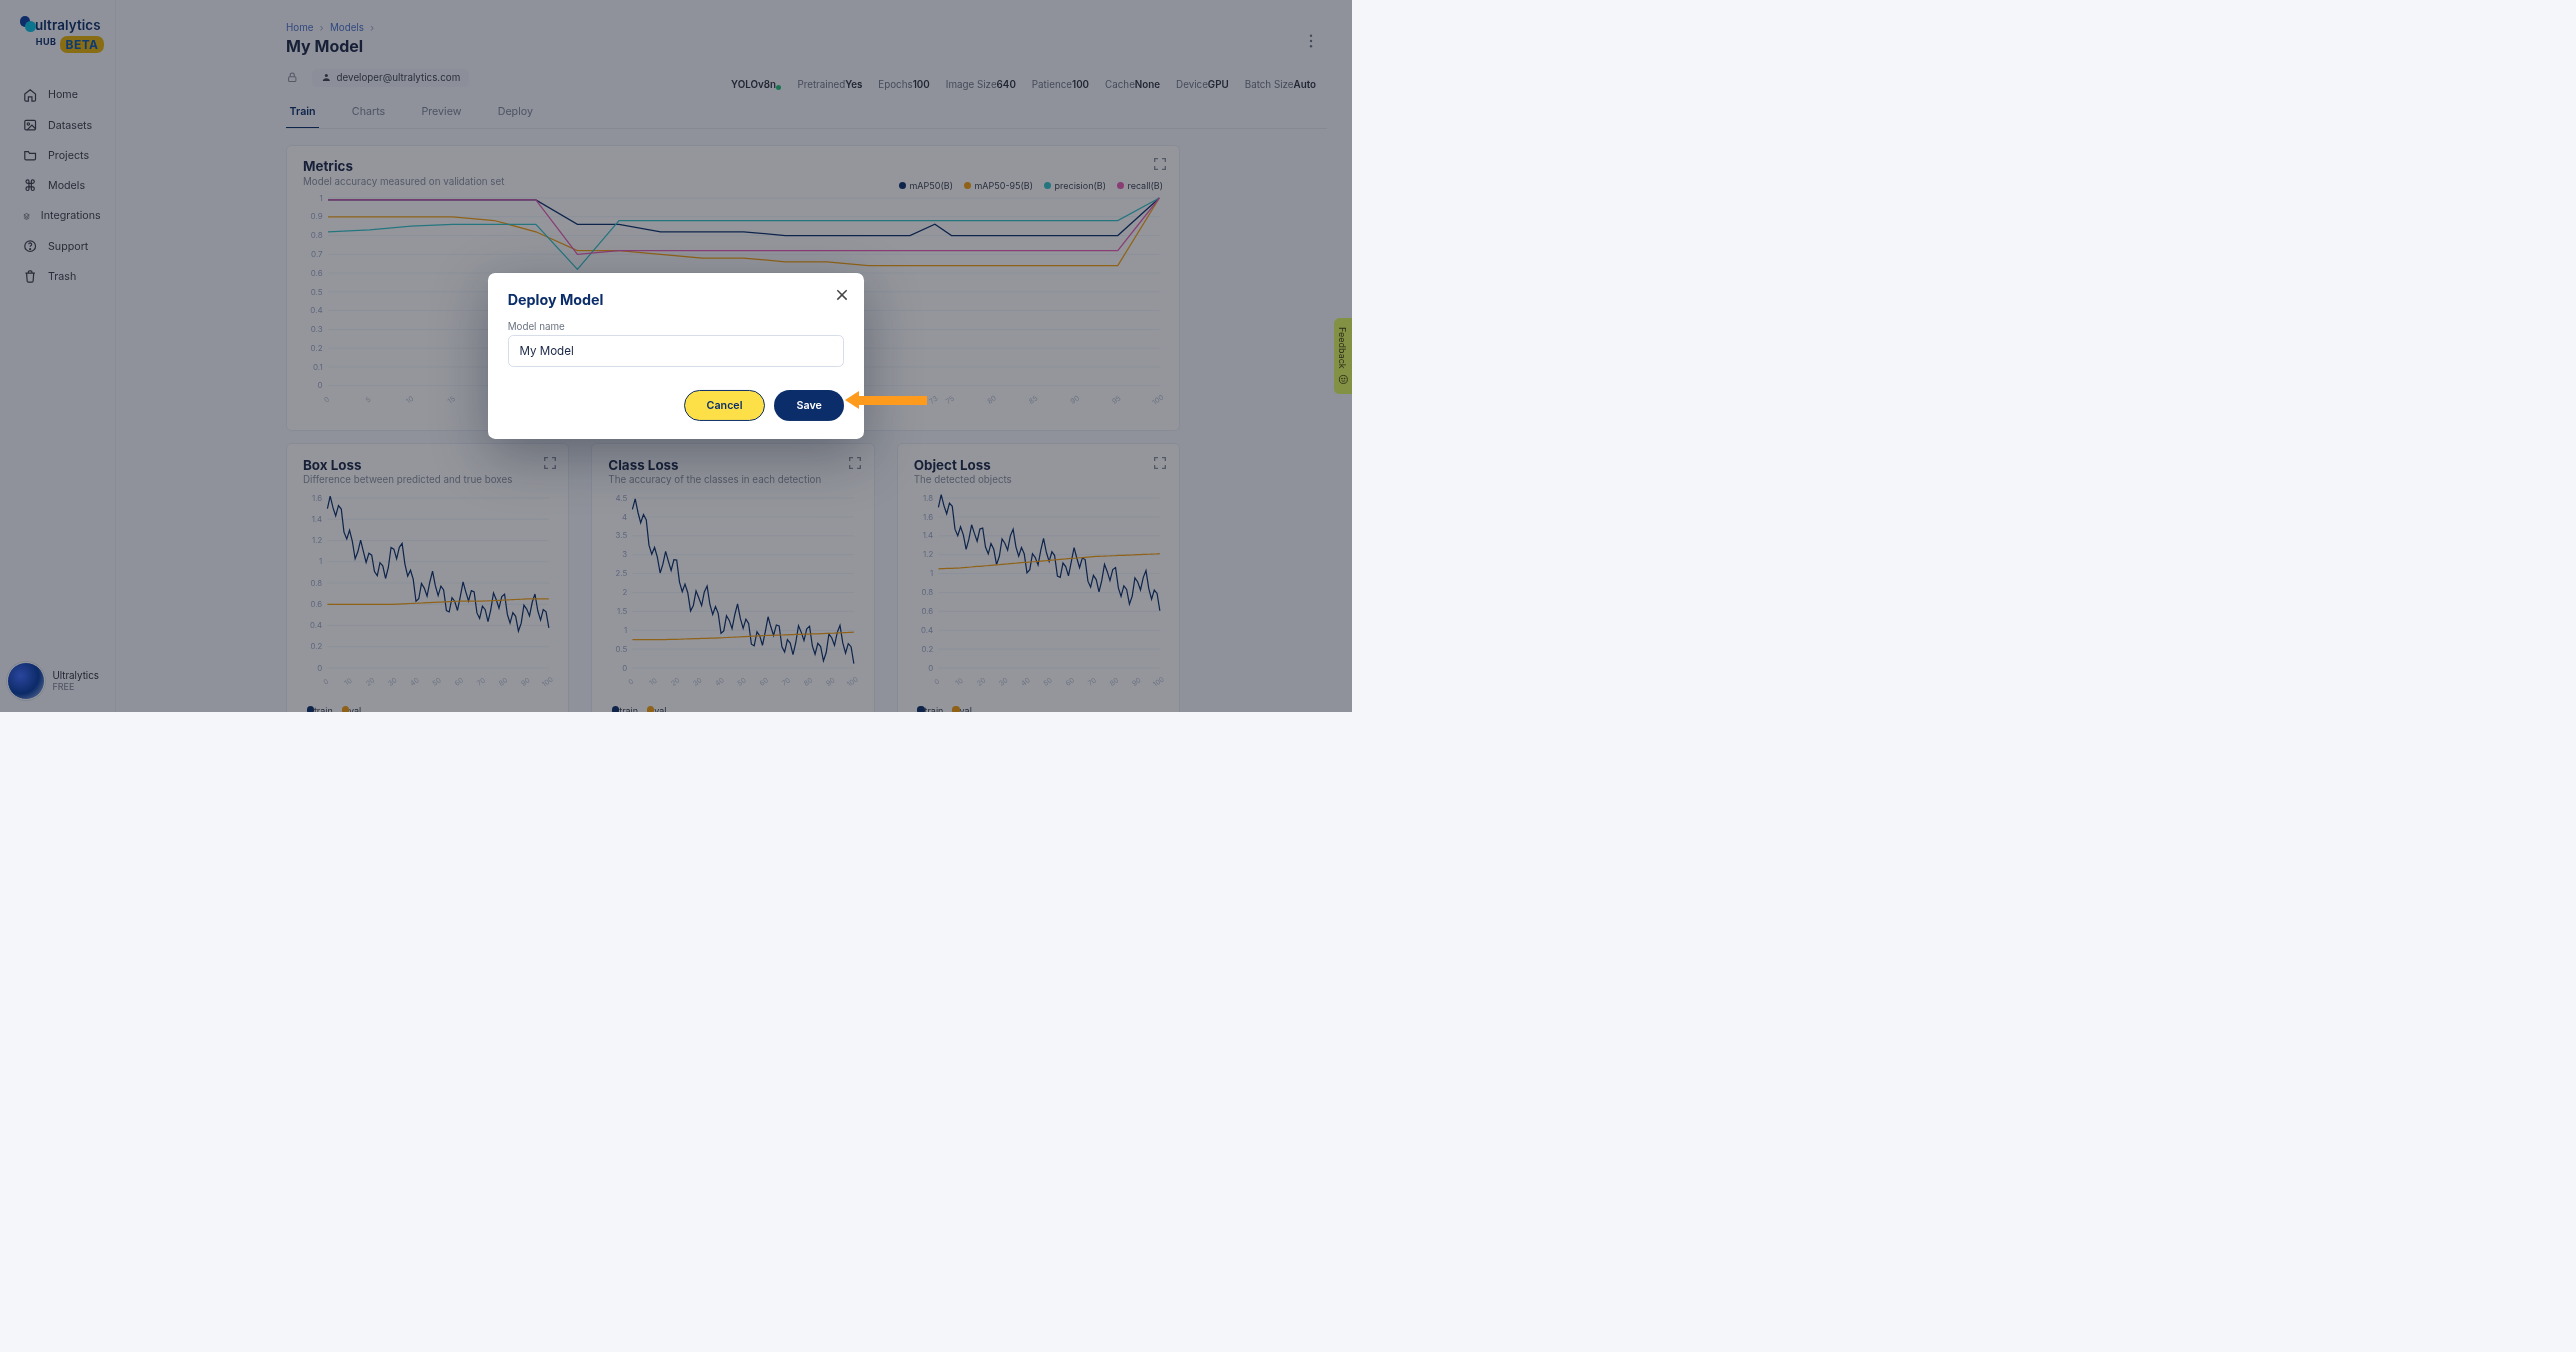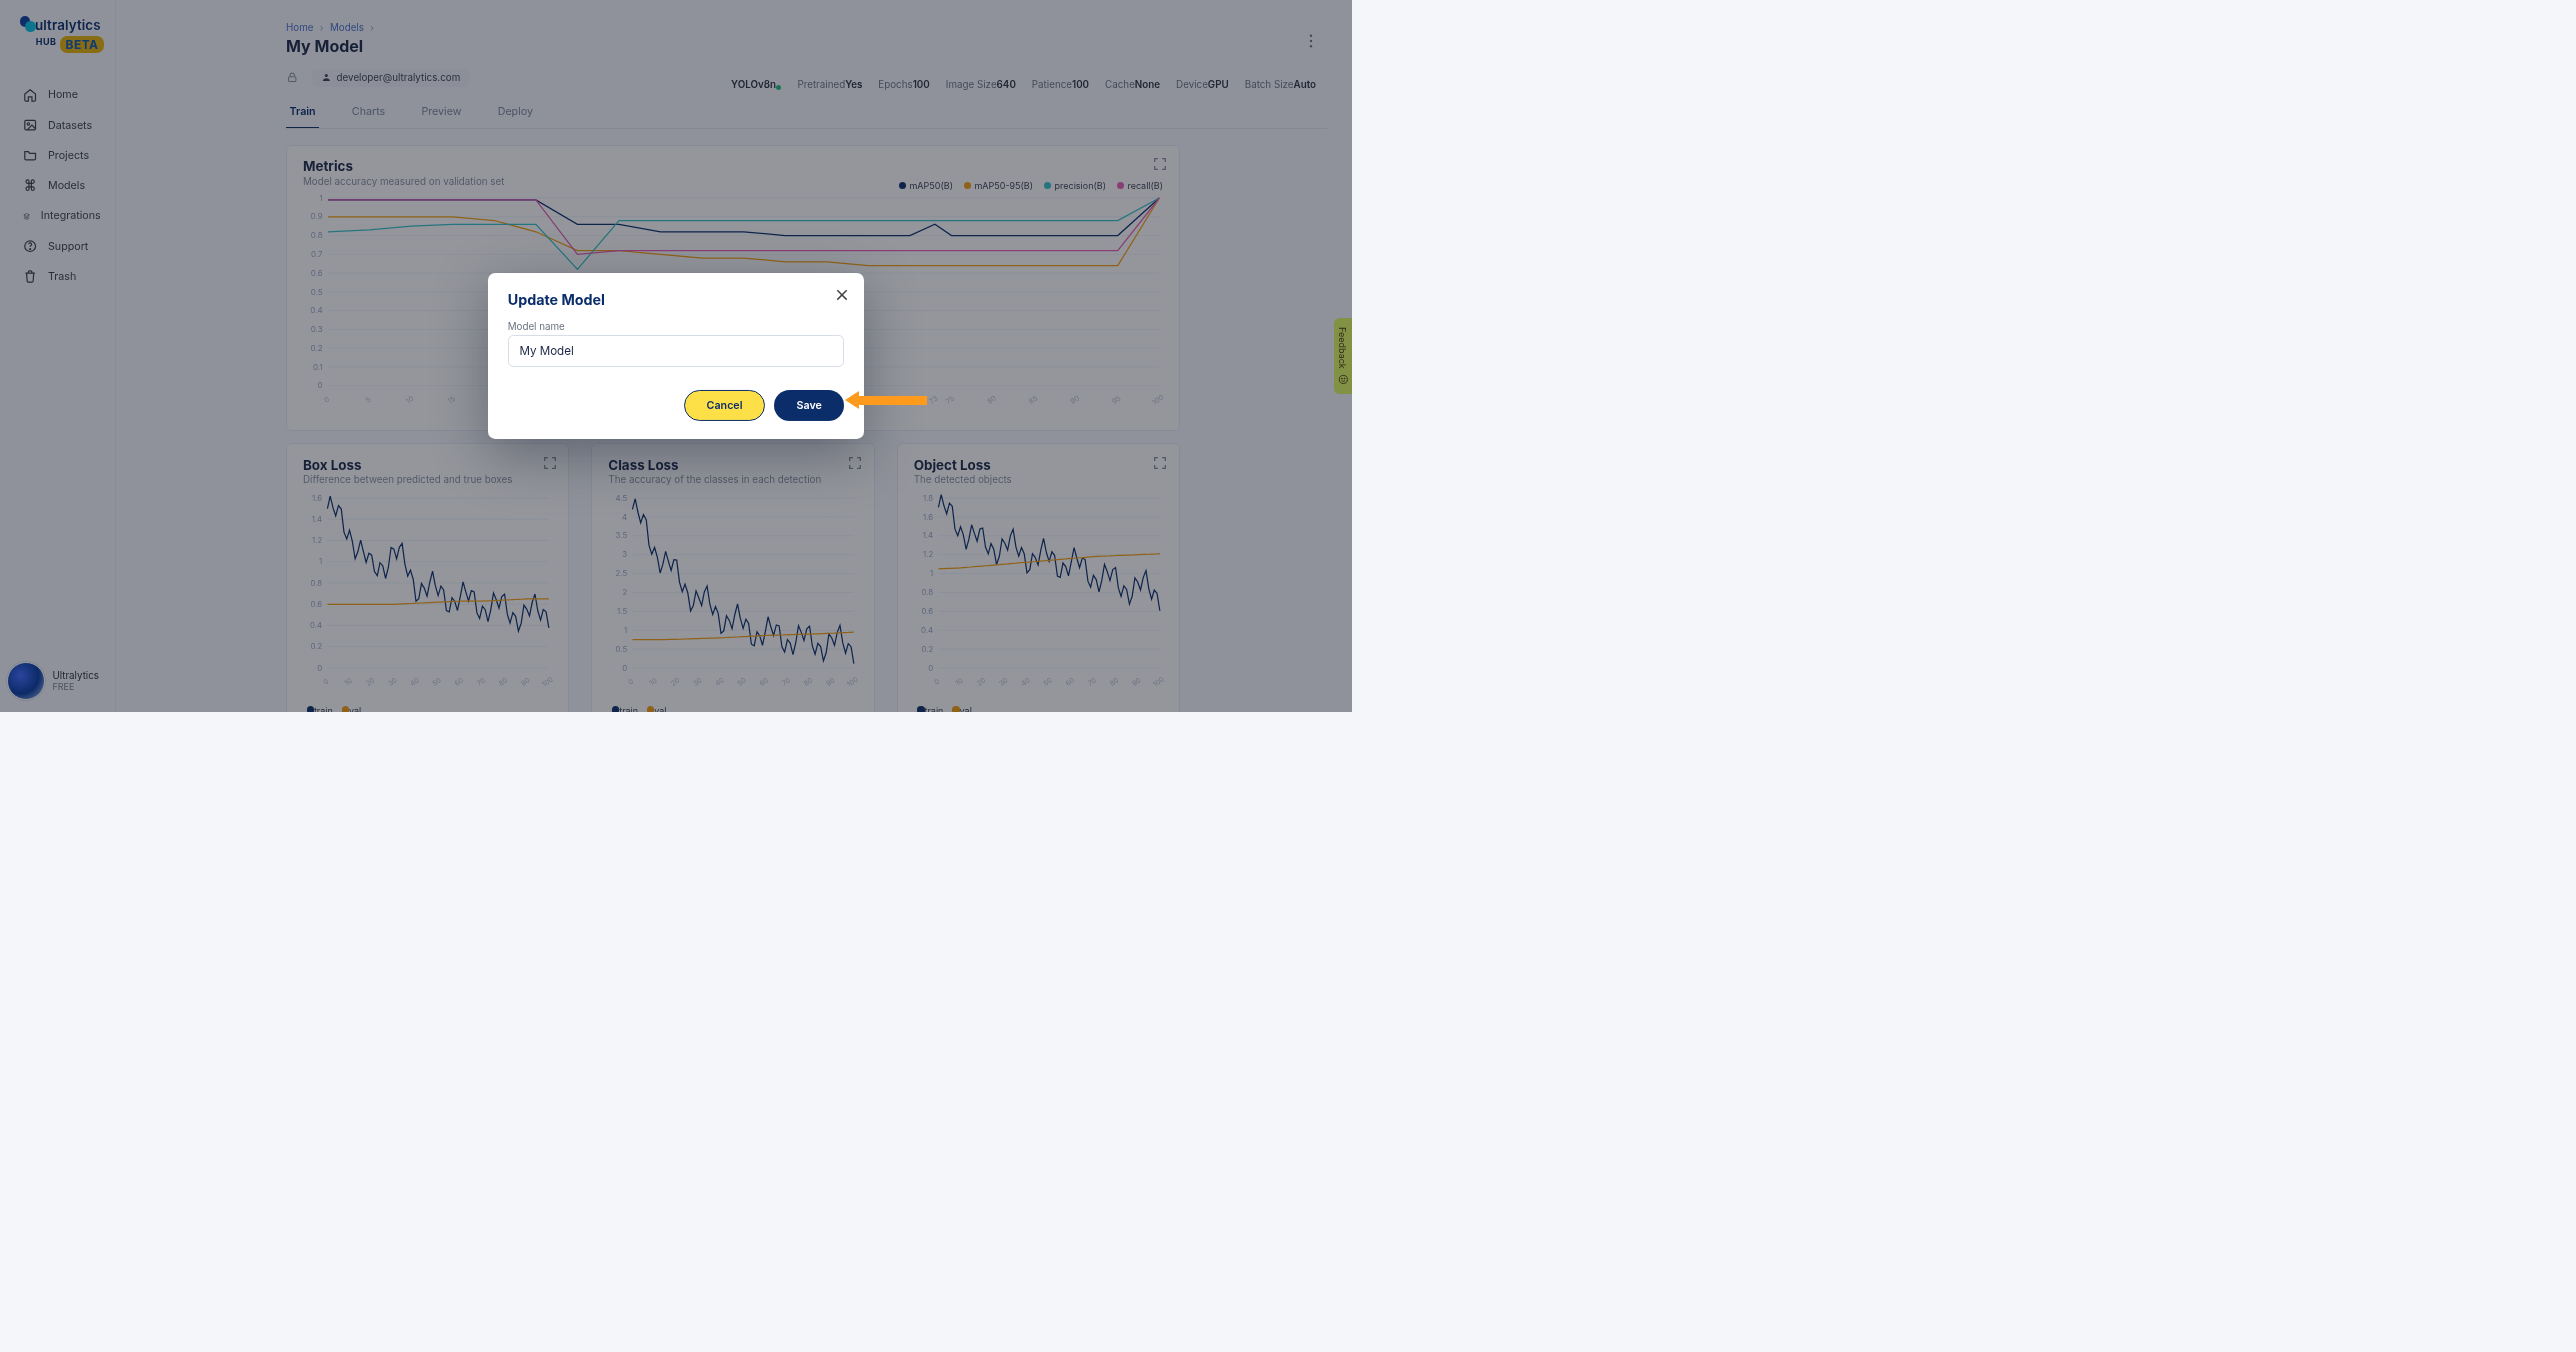--- a/index.html
+++ b/index.html
@@ -481,21 +481,21 @@
         </div>
       </div>
     </div>
 
   </div>
 </main>
 
 <div class="scrim"></div>
 
 <div class="modal">
-  <h2>Update Model</h2>
+  <h2>Deploy Model</h2>
   <svg class="close" viewBox="0 0 24 24" stroke="currentColor" stroke-width="2.2" fill="none">
       <path d="M5 5l14 14M19 5L5 19"></path>
     </svg>
   <label class="field-label">Model name</label>
   <input class="text-input" value="My Model" style="">
   <div class="modal-actions">
     <button class="btn btn-outline">Cancel</button>
     <button class="btn btn-solid">Save</button>
   </div>
 </div>

